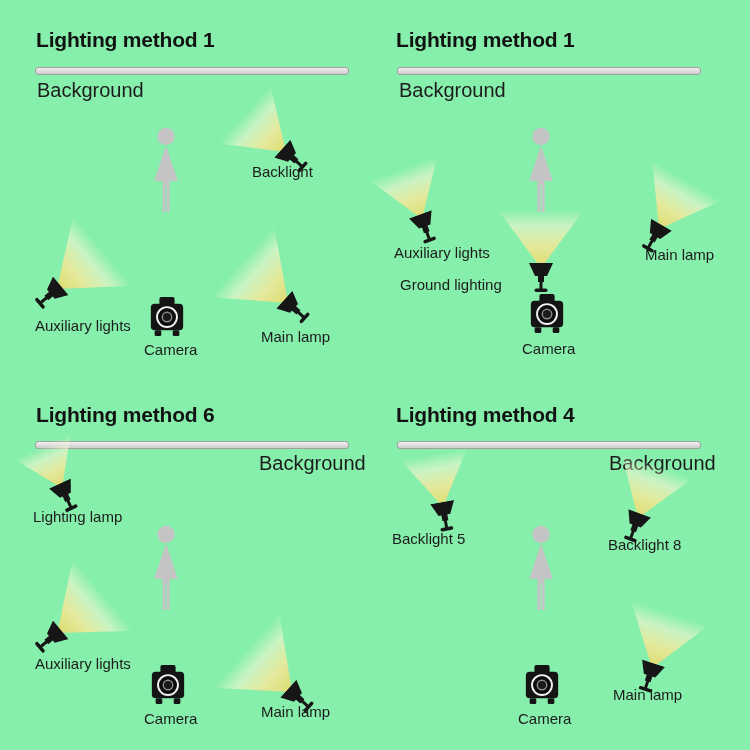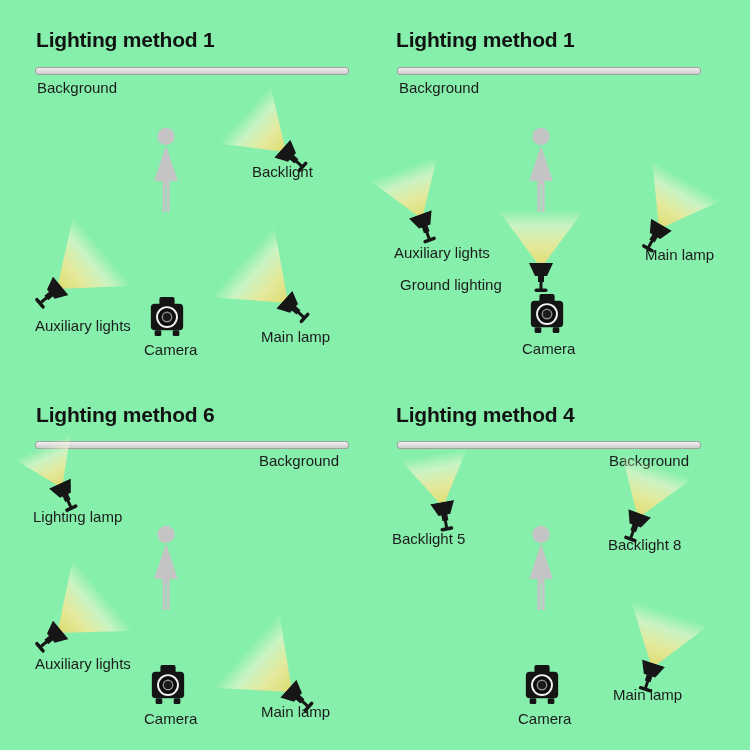--- a/index.html
+++ b/index.html
@@ -11,21 +11,21 @@
     position:absolute;font-size:21px;font-weight:700;color:#121212;
     letter-spacing:-0.2px;white-space:nowrap;
   }
   .bgbar{
     position:absolute;height:6px;border:1px solid #9f9f9f;border-radius:3px;
     background:linear-gradient(#f0f0f0,#cccccc);
   }
   .lbl{
     position:absolute;font-size:15px;color:#1c1c1c;white-space:nowrap;
   }
-  .lbl.bg{font-size:15px;text-align:center;}
+  .lbl.bg{font-size:20px;text-align:center;}
   .person{position:absolute;color:#c4c4c4;}
   .camera{position:absolute;}
   .lamp{position:absolute;width:0;height:0;}
   .beam{
     position:absolute;
     width:var(--w);height:var(--h);
     left:calc(var(--w) / -2);
     top:calc(0px - var(--h));
     transform:rotate(var(--a));
     transform-origin:50% 100%;

